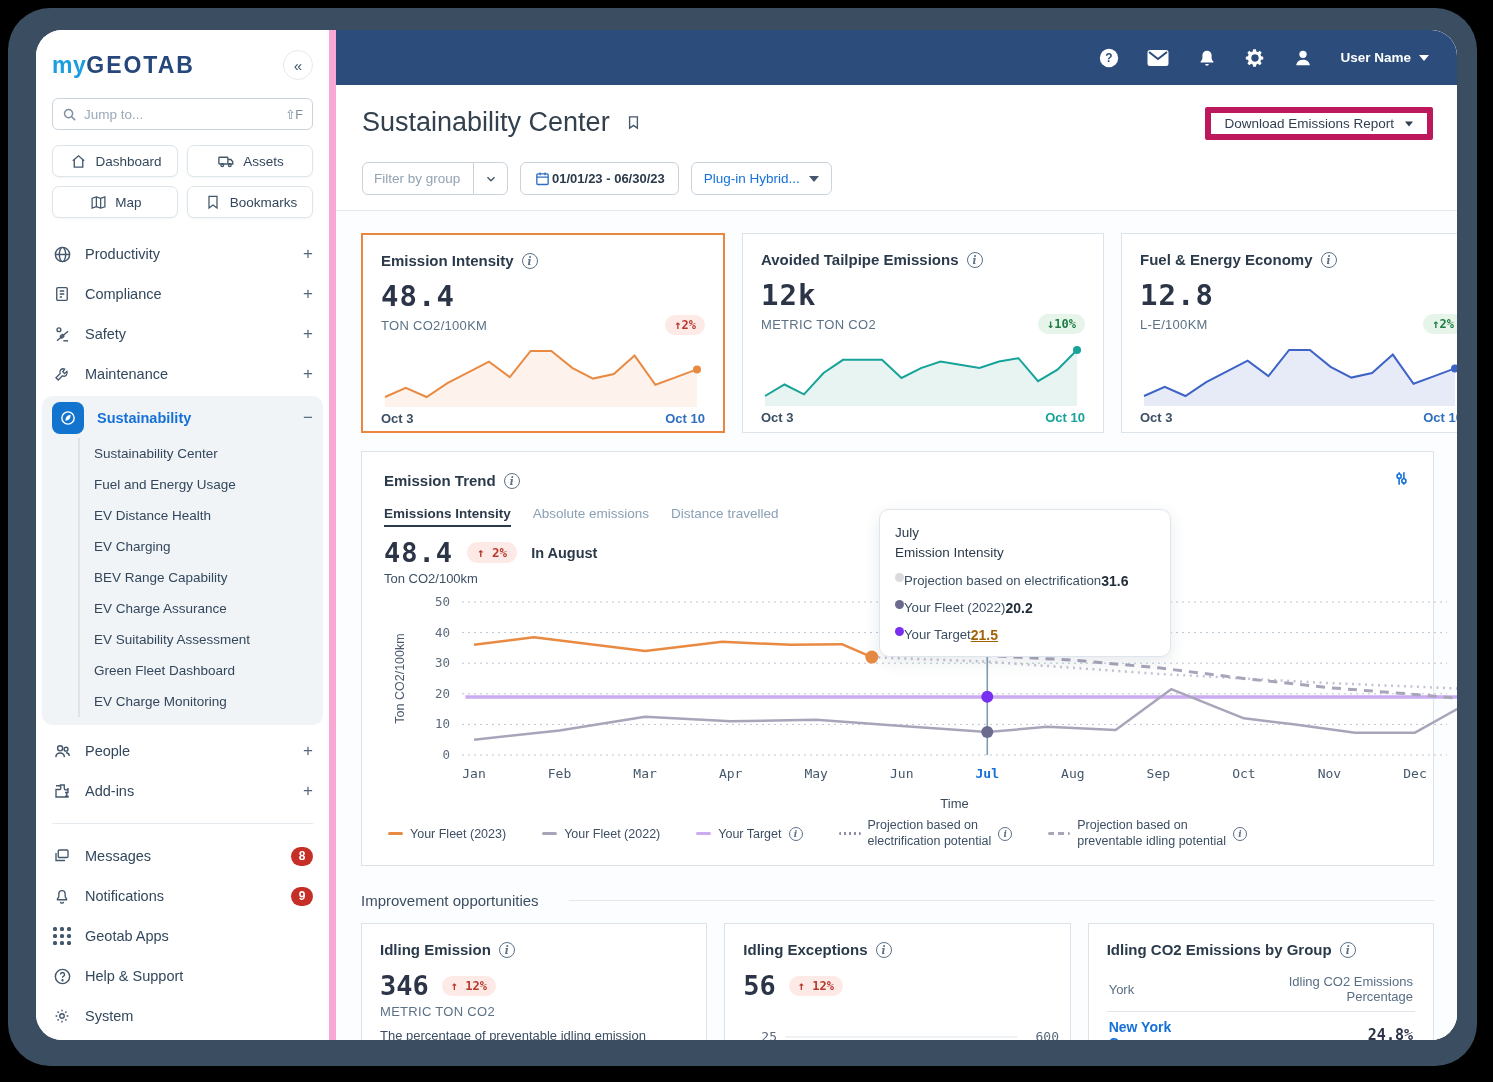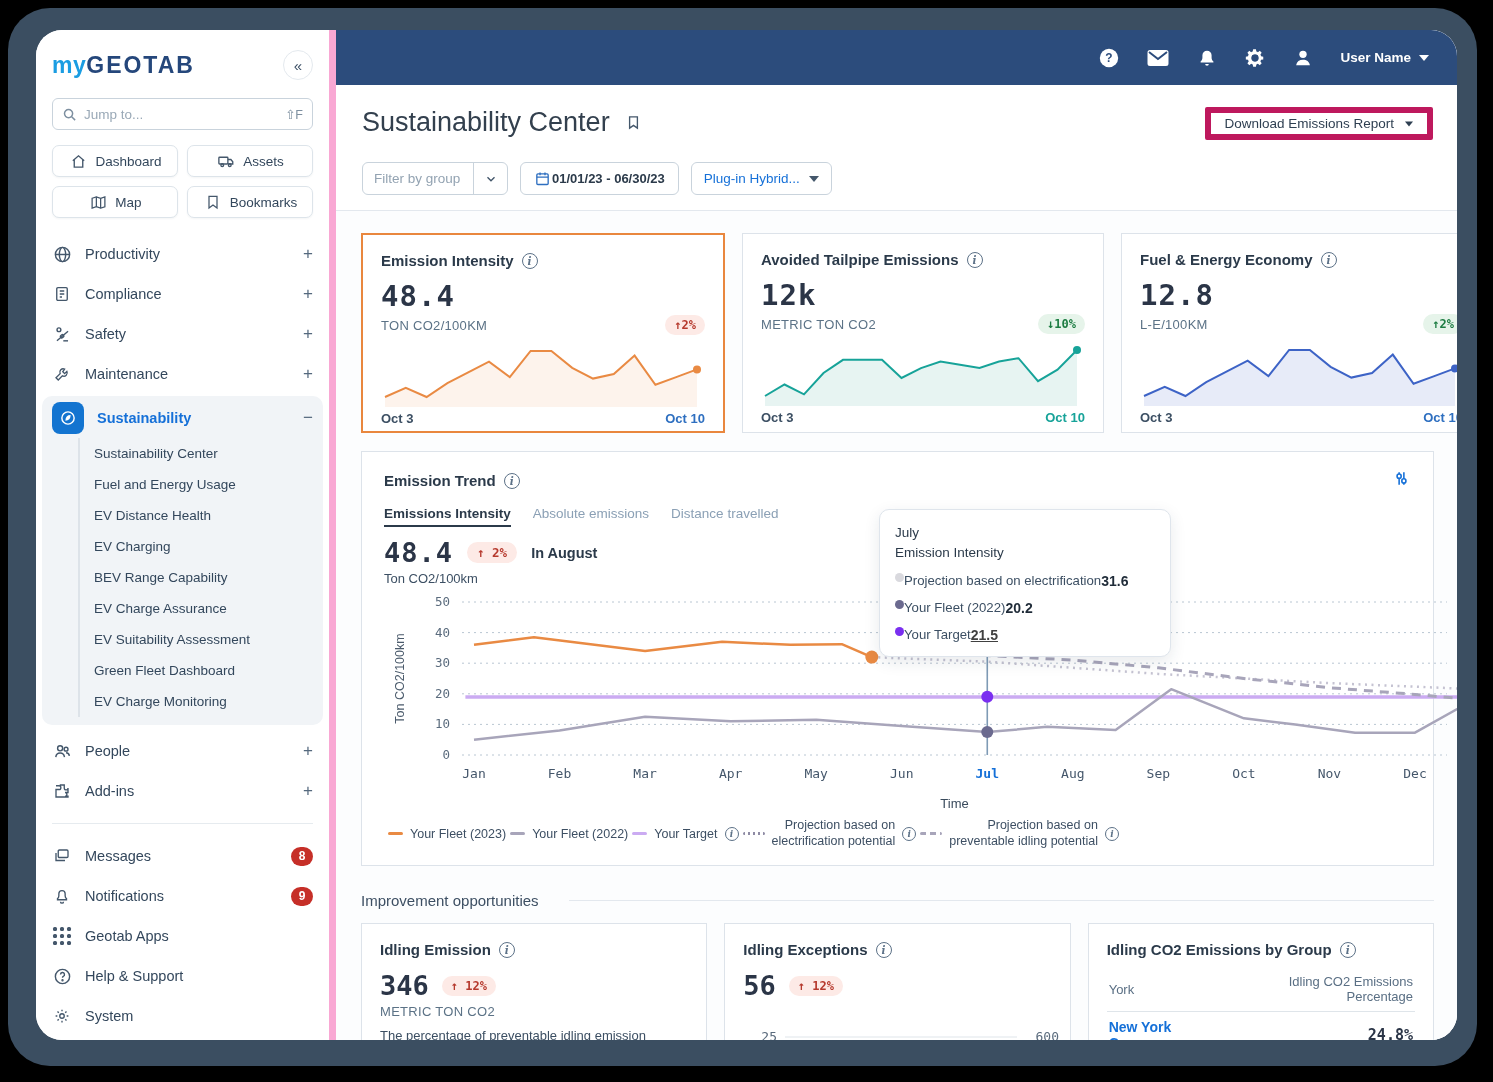--- a/index.html
+++ b/index.html
@@ -77,32 +77,32 @@
   .trend-head { display:flex; align-items:center; }
   .sliders-ic { margin-left:auto; color:#1570d8; cursor:pointer; }
   .tabs { display:flex; gap:22px; margin-top:14px; font-size:13.5px; }
   .tab { color:#8ba0b5; padding-bottom:4px; cursor:pointer; }
   .tab.active { color:#2b3a4a; font-weight:bold; border-bottom:2px solid #2b3a4a; }
   .trend-val-row { display:flex; align-items:center; gap:14px; margin-top:10px; }
   .trend-value { font-size:27px; font-weight:bold; color:#2b3547; letter-spacing:1px; }
   .trend-pill { border-radius:12px; padding:3px 10px; font-size:12.5px; font-weight:bold; background:#fdeae6; color:#b63a2e; font-family:"DejaVu Sans Mono",monospace; }
   .trend-period { font-size:14.5px; color:#2b3a4a; font-weight:bold; }
   .trend-unit { font-size:13px; color:#3c4f63; margin-top:3px; }
-  .legend { display:flex; align-items:center; gap:4px; font-size:12.5px; color:#3d4f63; padding:2px 4px 6px 4px; flex-wrap:nowrap;text-align:right; }
+  .legend { display:flex; align-items:center; gap:36px; font-size:12.5px; color:#3d4f63; padding:2px 4px 6px 4px; flex-wrap:nowrap; }
   .lg-item { display:flex; align-items:center; gap:7px; }
   .sw { width:15px; height:3px; border-radius:2px; flex-shrink:0; }
   .sw.dot { background:repeating-linear-gradient(90deg,#8e8ba4 0 2px,transparent 2px 5px); height:3px; width:22px; }
   .sw.dash { background:repeating-linear-gradient(90deg,#a8a5ba 0 6px,transparent 6px 10px); height:3px; width:22px; }
   .lg-two { line-height:1.25; }
   .tooltip { position:absolute; left:517px; top:57px; width:292px; background:#fff; border:1px solid #dfe5ec; border-radius:10px; box-shadow:0 5px 16px rgba(30,50,70,.10); padding:13px 15px; z-index:4; }
   .tt-head { font-size:13.5px; color:#2b3a4a; line-height:1.45; }
   .tt-row { display:flex; align-items:flex-start; margin-top:11px; font-size:13.2px; color:#3c4f63; }
   .tt-dot { width:9px; height:9px; border-radius:50%; flex-shrink:0; }
   .tt-val { font-weight:bold; color:#1f2b38; font-size:14px; }
-  .tt-link { color:#404040; }
+  .tt-link { color:#a16207; }
 
   .improve-row { display:flex; align-items:center; gap:30px; margin-top:26px; }
   .improve-title { font-size:15px; color:#3d4f63; white-space:nowrap; }
   .improve-rule { flex:1; height:1px; background:#e3e8ee; }
   .bottom-row { display:flex; gap:17px; margin-top:14px; }
   .bcard { flex:1; height:234px; padding:17px 18px; position:relative; overflow:hidden; }
   .b-val-row { display:flex; align-items:center; gap:13px; margin-top:12px; }
   .b-value { font-size:27px; font-weight:bold; color:#2b3547; }
   .b-unit { font-size:13px; color:#5b7286; margin-top:3px; letter-spacing:.3px; }
   .b-desc { font-size:13px; color:#3c4f63; line-height:1.5; margin-top:7px; }

